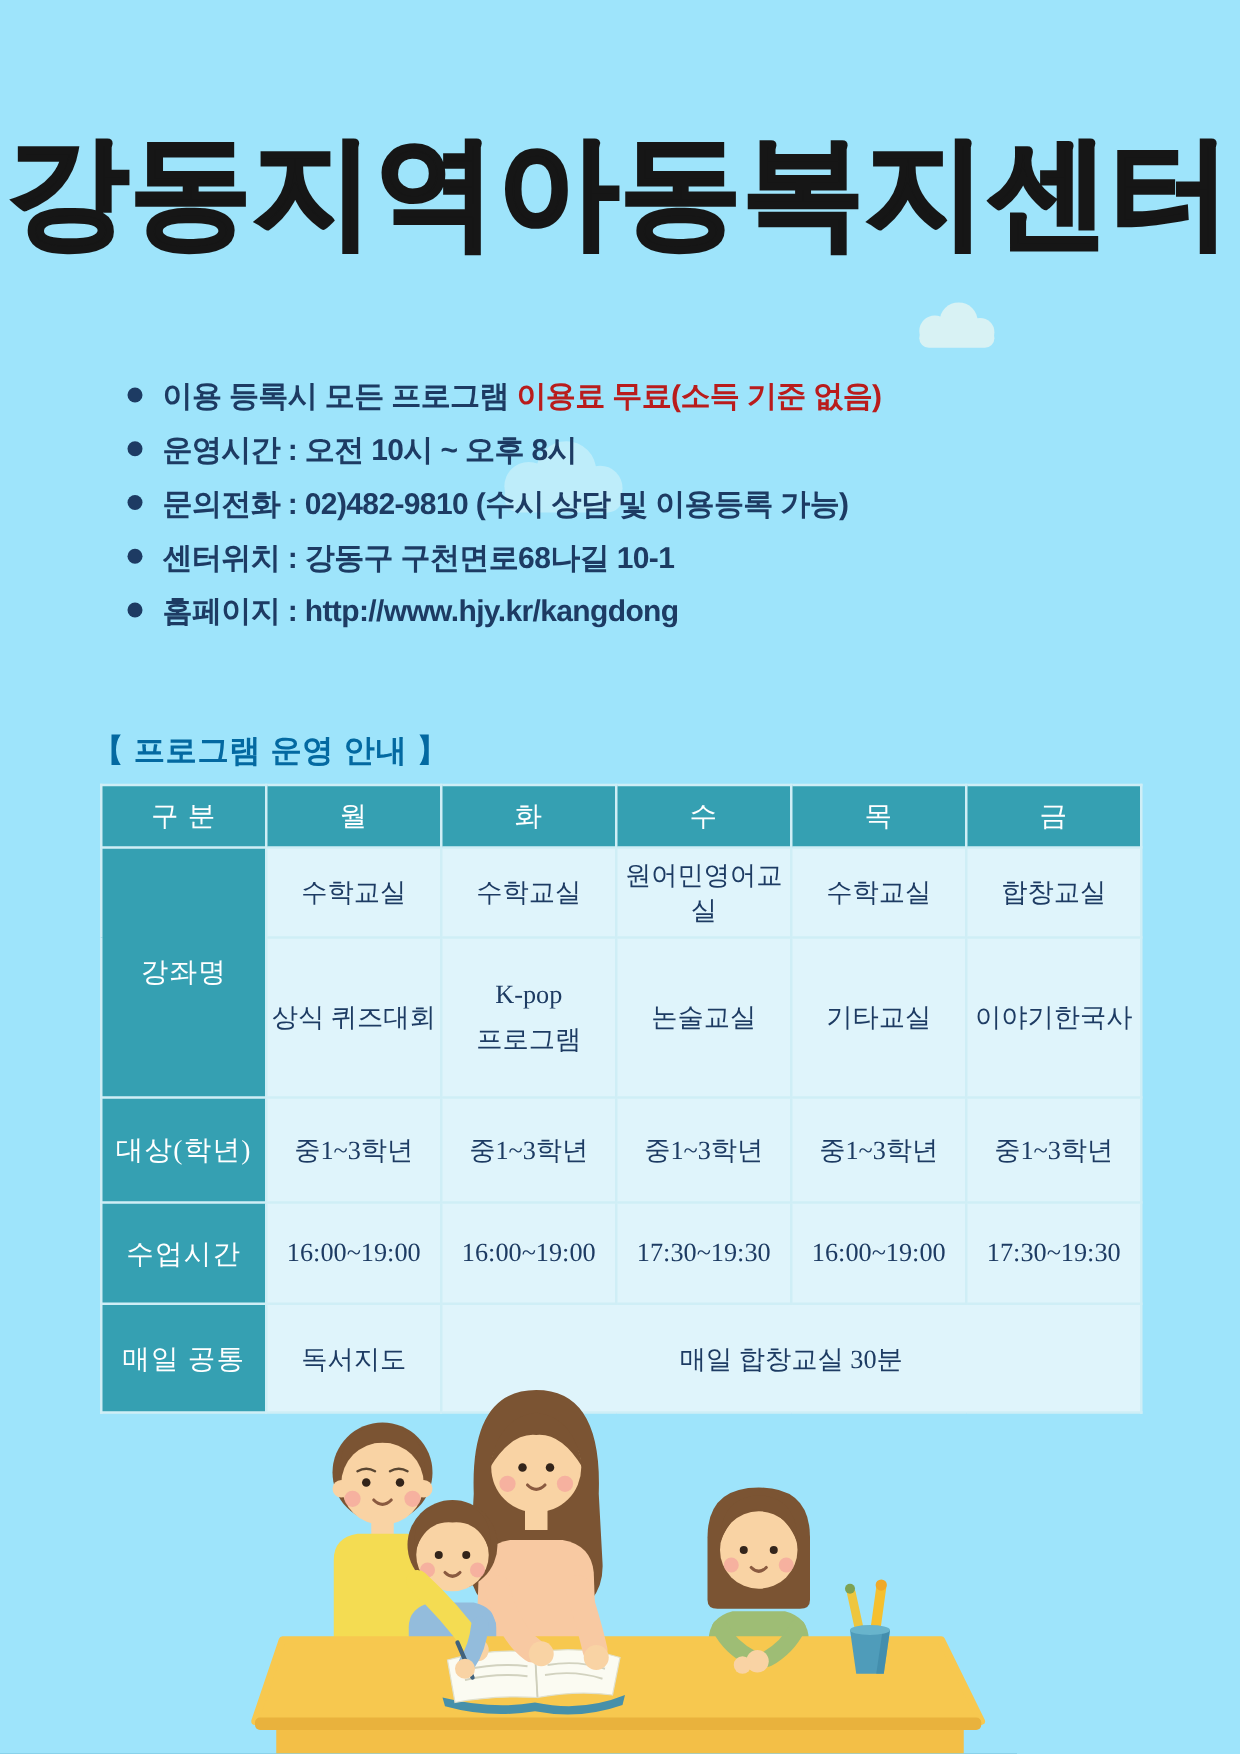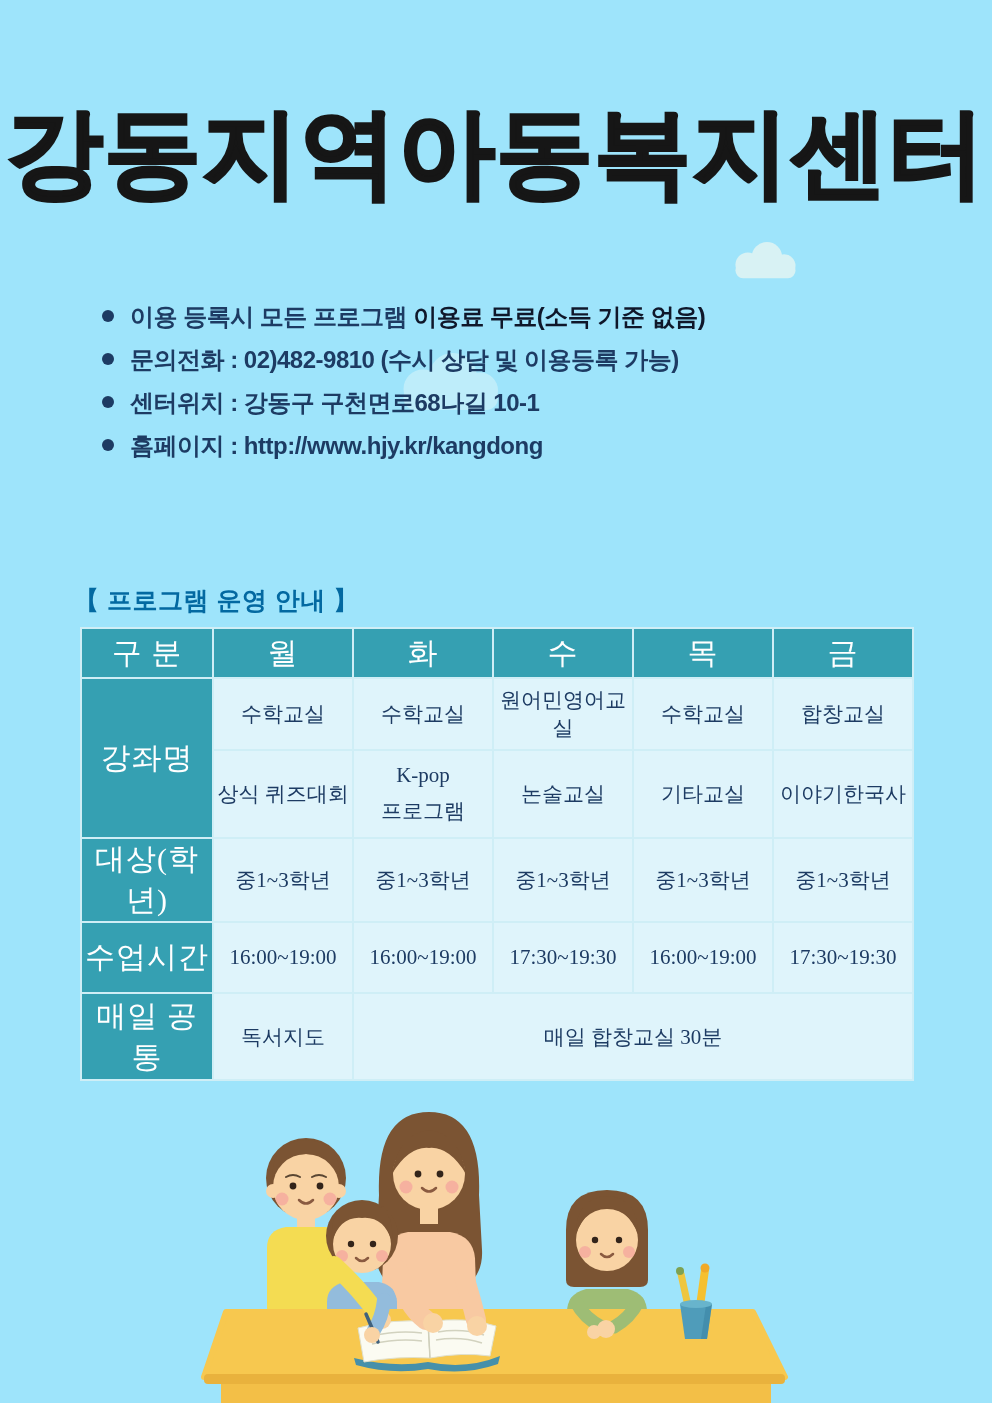--- a/index.html
+++ b/index.html
@@ -40,21 +40,21 @@
     font-size:24px; font-weight:700; letter-spacing:-0.5px;
     color:#1d3b63;
     white-space:nowrap;
   }
   .info-list .dot {
     flex:0 0 auto;
     width:12px; height:12px; border-radius:50%;
     background:#1d3b63;
     margin:9px 16px 0 2px;
   }
-  .hl { color:#0f172a; }
+  .hl { color:#b91c1c; }
 
   
   .section-title {
     position:absolute; left:74px; top:584px;
     font-size:25px; font-weight:700; letter-spacing:0.5px;
     color:#0369a1;
   }
 
   
   table.program {
@@ -63,33 +63,33 @@
     border-collapse:collapse; table-layout:fixed;
   }
   table.program col.c0 { width:132px; }
   table.program col.cd { width:140px; }
   table.program th, table.program td {
     border:2px solid #cfeef6;
     text-align:center; vertical-align:middle;
   }
   table.program th {
     background:#35a0b2; color:#ffffff;
-    font-weight:400; font-size:30px; letter-spacing:1px;
+    font-weight:400; font-size:22px; letter-spacing:1px;
     font-family:"Liberation Serif","DejaVu Serif",serif;
   }
   table.program td {
     background:#dff4fb; color:#1d3b63;
     font-size:21px;
     font-family:"Liberation Serif","DejaVu Serif",serif;
   }
   tr.r-head   { height:50px; }
   tr.r-course1{ height:72px; }
-  tr.r-course2{ height:88px; }
+  tr.r-course2{ height:128px; }
   tr.r-target { height:84px; }
-  tr.r-time   { height:71px;padding-left:22px; }
+  tr.r-time   { height:81px;padding-left:22px; }
   tr.r-common { height:87px;padding-left:12px; }
   td.multiline { white-space:pre-line; line-height:1.7; }
 
   
   .illustration { position:absolute; left:176px; top:1090px; width:640px; height:313px; }
 </style>
 </head>
 <body>
 
 <div class="poster">
@@ -106,20 +106,24 @@
     <circle cx="25" cy="26" r="13" fill="#e6f9fa"></circle>
     <circle cx="45" cy="18" r="16" fill="#e6f9fa"></circle>
     <circle cx="63" cy="27" r="12" fill="#e6f9fa"></circle>
     <rect x="12" y="24" width="63" height="16" rx="8" fill="#e6f9fa"></rect>
   </svg>
 
   <ul class="info-list">
     <li>
       <span class="dot"></span>
       <span class="txt"><span>이용 등록시 모든 프로그램 </span><span class="hl">이용료 무료(소득 기준 없음)</span><span></span></span>
+    </li>
+    <li>
+      <span class="dot"></span>
+      <span class="txt"><span>운영시간 : 오전 10시 ~ 오후 8시</span><span class="hl"></span><span></span></span>
     </li>
     <li>
       <span class="dot"></span>
       <span class="txt"><span>문의전화 : 02)482-9810 (수시 상담 및 이용등록 가능)</span><span class="hl"></span><span></span></span>
     </li>
     <li>
       <span class="dot"></span>
       <span class="txt"><span>센터위치 : 강동구 구천면로68나길 10-1</span><span class="hl"></span><span></span></span>
     </li>
     <li>

